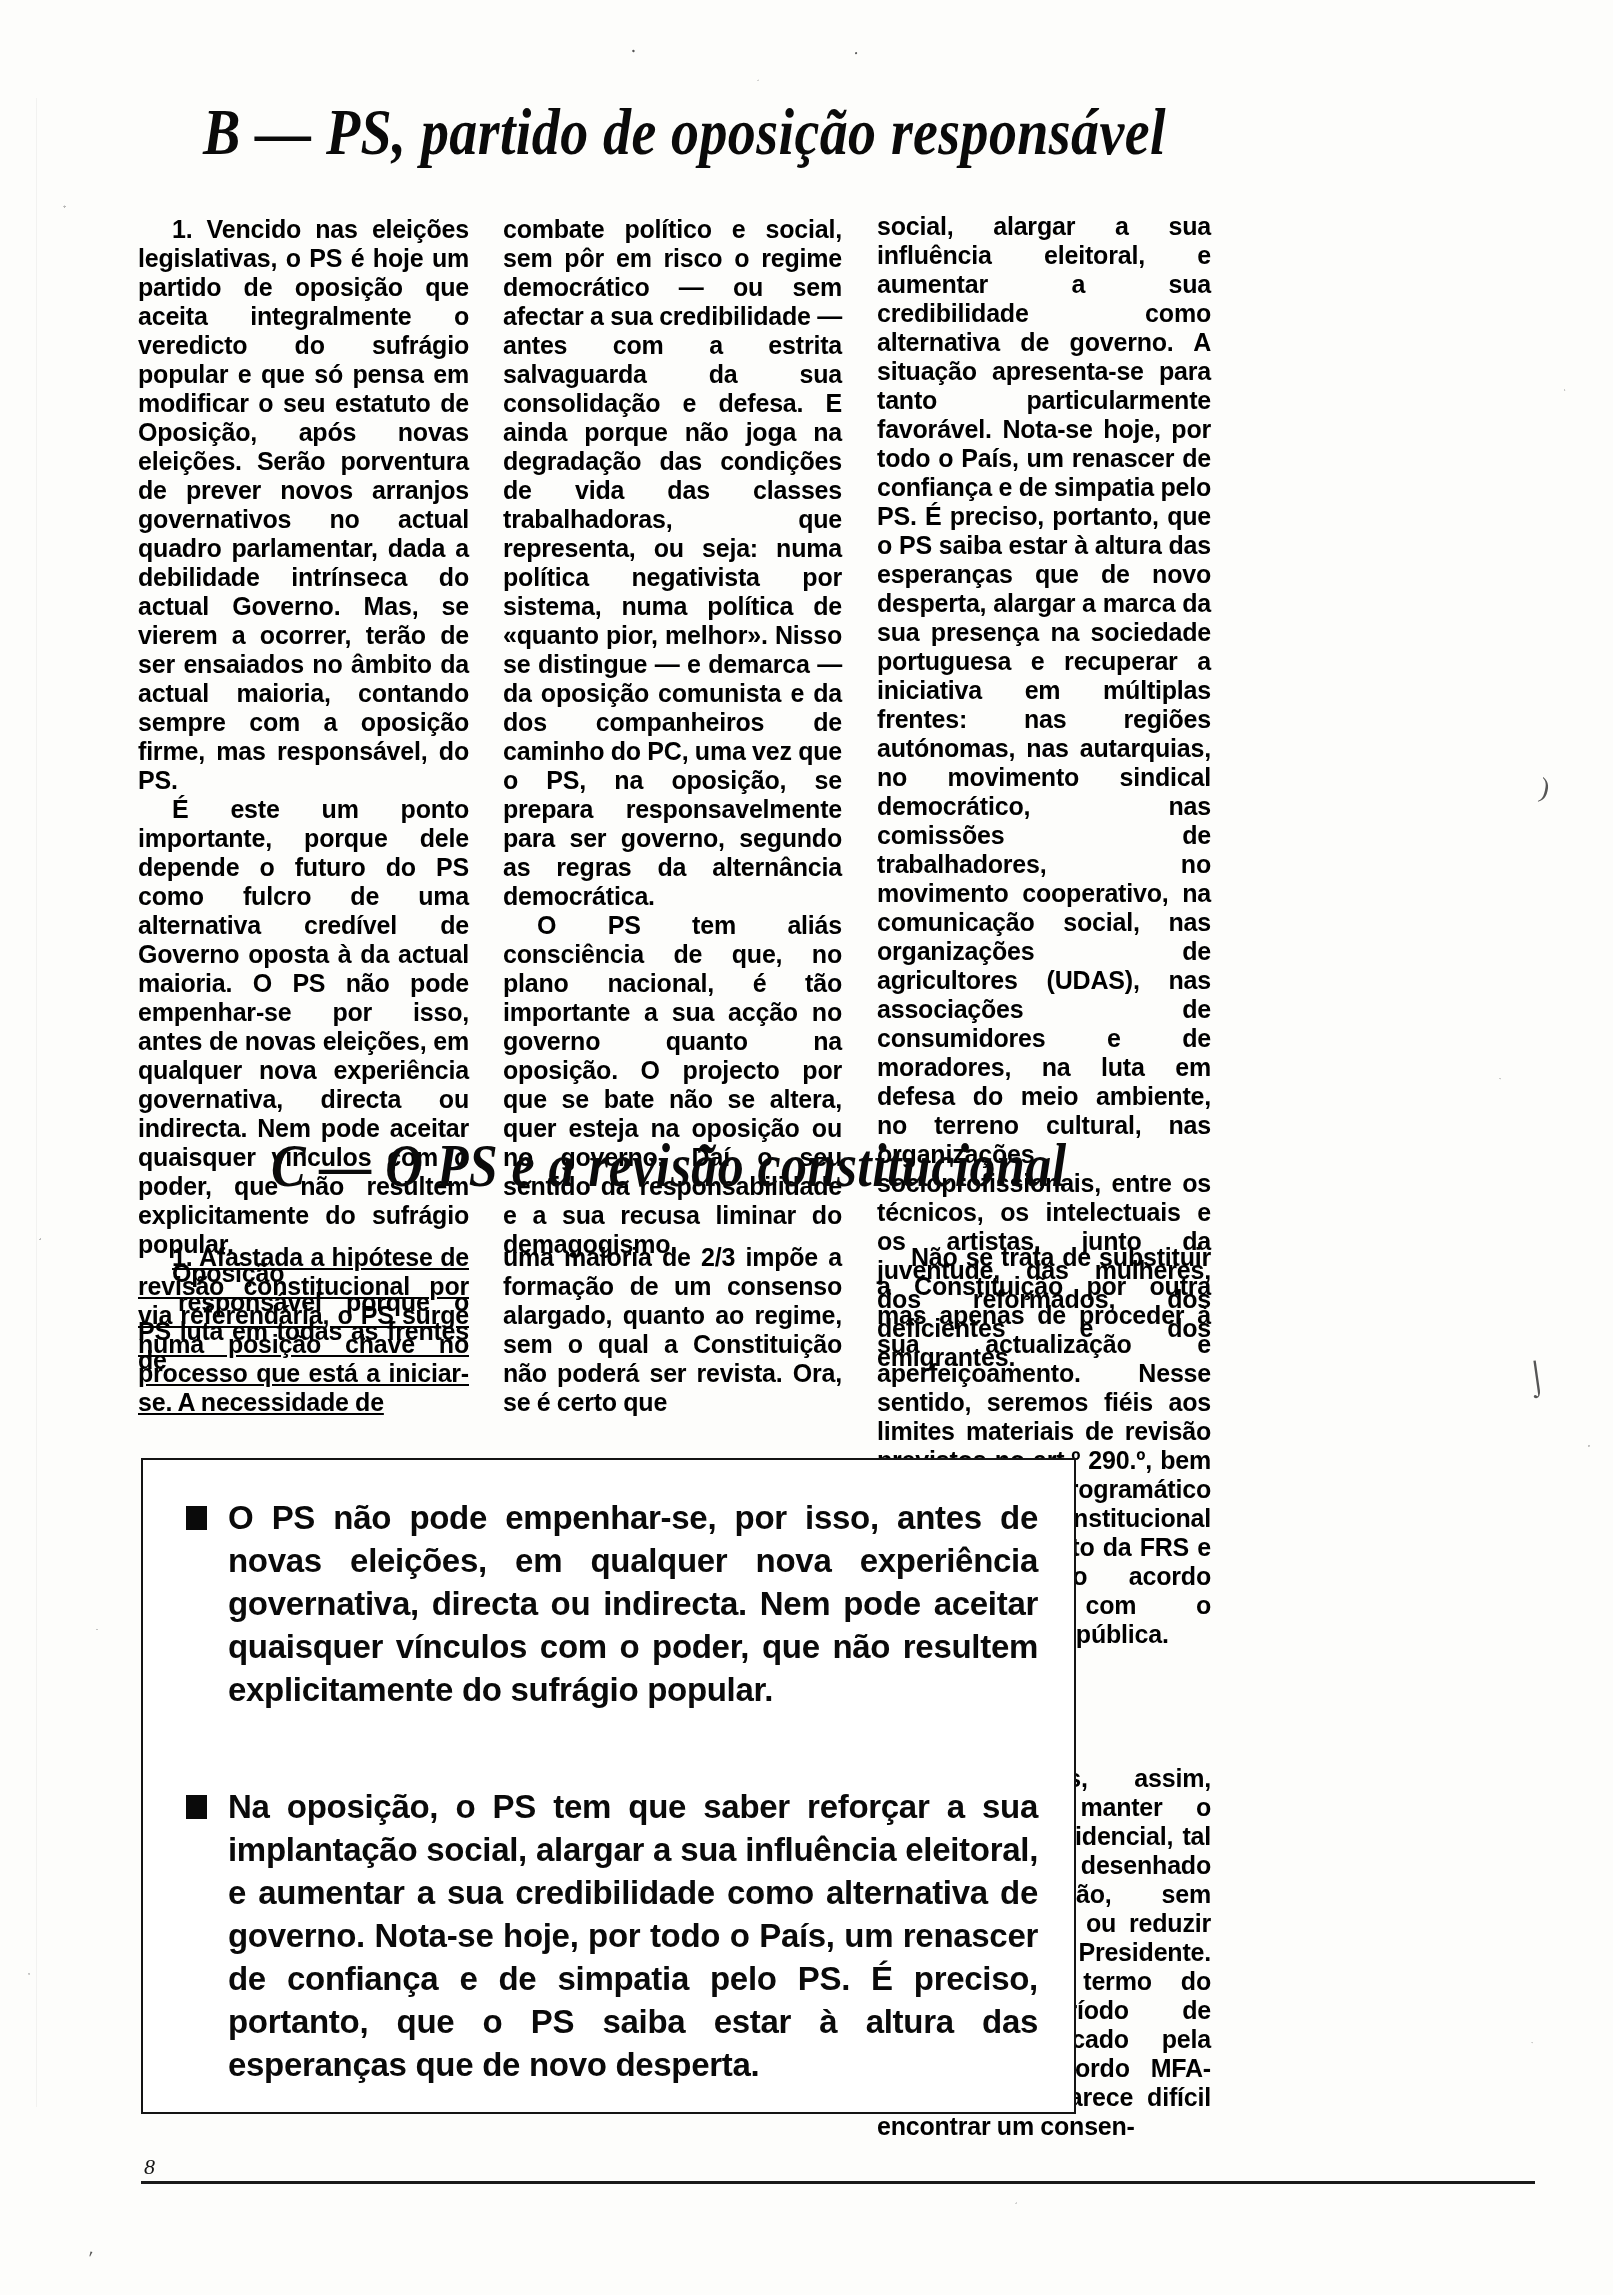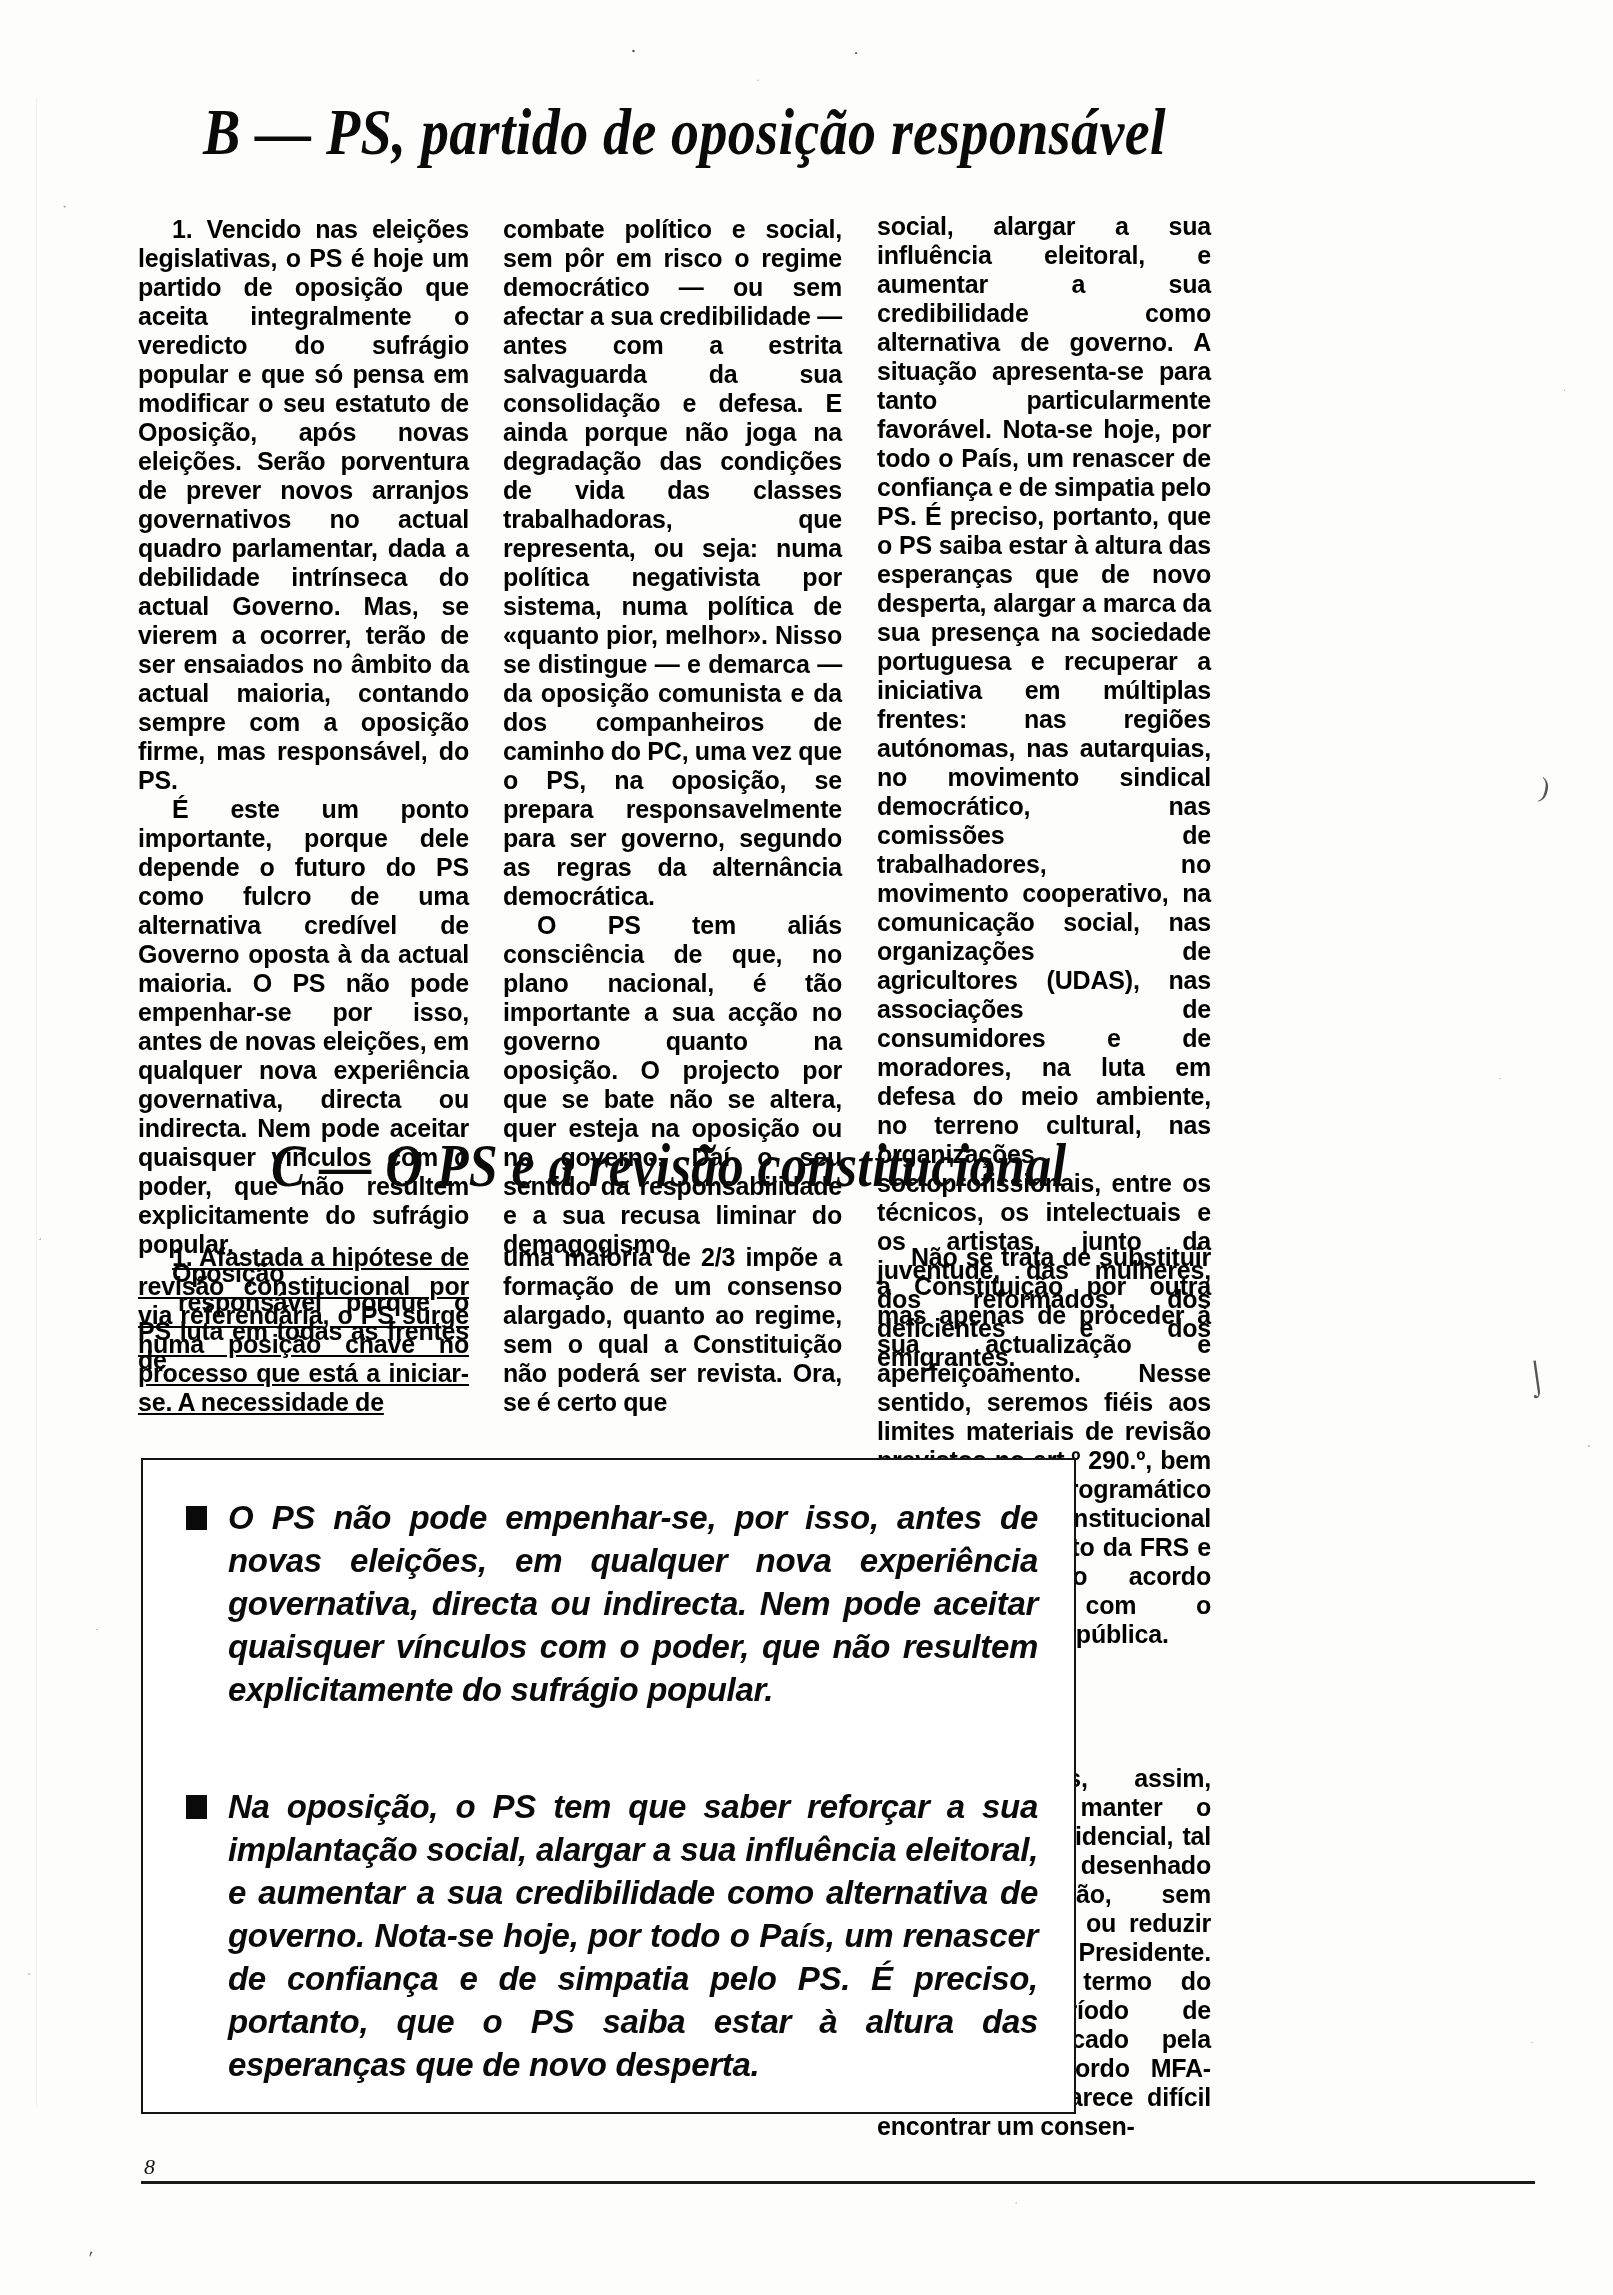--- a/index.html
+++ b/index.html
@@ -114,21 +114,20 @@
   
   #quote-box {
     position: absolute;
     left: 141px;
     top: 1458px;
     width: 935px;
     height: 656px;
     border: 2.5px solid #141414;
     box-sizing: border-box;
     background: #ffffff;
-    font-style: italic;
   }
   .quote-item {
     position: relative;
     padding-left: 54px;
     font-size: 33px;
     line-height: 43px;
     font-weight: bold;
     letter-spacing: -0.3px;
     text-align: justify;
     color: #0a0a0a;

